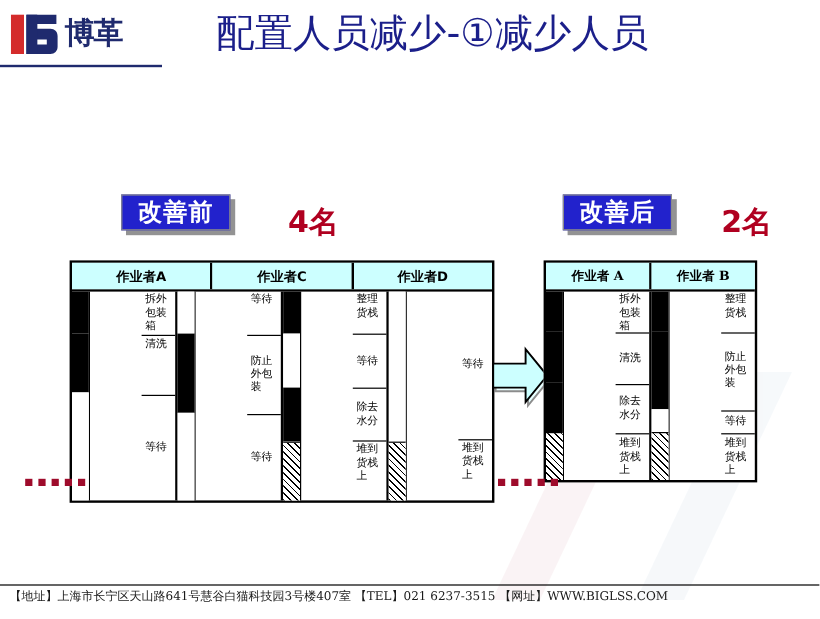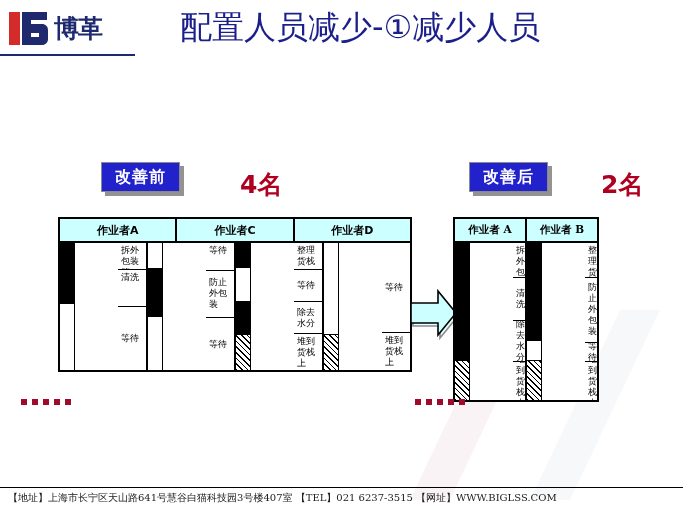--- a/index.html
+++ b/index.html
@@ -77,21 +77,21 @@
   .plate-wrap {
     position: absolute;
     z-index: 3;
   }
   .plate {
     position: relative;
     background: #2222cc;
     border: 1px solid #8a8a8a;
     color: #ffffff;
     font-family: "DejaVu Sans", sans-serif;
-    font-size: 16px;
+    font-size: 20px;
     font-weight: bold;
     text-align: center;
     padding: 3px 13px 4px;
     line-height: 21px;
     box-shadow: 4px 4px 0 rgba(128,128,128,.85);
     letter-spacing: 1px;
   }
   .count {
     position: absolute;
     font-family: "DejaVu Sans", sans-serif;
@@ -254,21 +254,21 @@
   </div>
   <div id="header-rule"></div>
   <div id="page-title">配置人员减少-①减少人员</div>
 </div>
 
 <div class="plate-wrap" style="left:101px; top:162px;">
   <div class="plate">改善前</div>
 </div>
 <div class="count" style="left:240px; top:168px;">4名</div>
 
-<div class="chart" id="chart-before" style="left:58px; top:217px; width:354px; height:155px;">
+<div class="chart" id="chart-before" style="left:58px; top:217px; width:354px; height:202px;">
   <div class="chart-head" id="head-before">
       <div class="col-head">作业者A</div>
       <div class="col-head">作业者C</div>
       <div class="col-head">作业者D</div>
     </div>
   <div class="chart-body" id="body-before">
       <div class="op-col">
         <div class="bar-track">
           <div class="bar-seg black" style="flex: 20 1 0px;"></div>
           <div class="bar-seg black" style="flex: 28 1 0px;"></div>
@@ -322,21 +322,21 @@
 <svg id="arrow" viewBox="0 0 54 56">
   <path d="M5 18 L32 18 L32 6 L50 28 L32 50 L32 38 L5 38 Z" fill="#ccffff" stroke="#000" stroke-width="1.6" stroke-linejoin="miter" transform="translate(2,3)" opacity=".45"></path>
   <path d="M5 18 L32 18 L32 6 L50 28 L32 50 L32 38 L5 38 Z" fill="#ccffff" stroke="#000" stroke-width="1.6" stroke-linejoin="miter"></path>
 </svg>
 
 <div class="plate-wrap" style="left:469px; top:162px;">
   <div class="plate">改善后</div>
 </div>
 <div class="count" style="left:601px; top:168px;">2名</div>
 
-<div class="chart" id="chart-after" style="left:453px; top:217px; width:146px; height:185px;">
+<div class="chart" id="chart-after" style="left:453px; top:217px; width:178px; height:185px;">
   <div class="chart-head serif" id="head-after">
       <div class="col-head">作业者 A</div>
       <div class="col-head">作业者 B</div>
     </div>
   <div class="chart-body" id="body-after">
       <div class="op-col">
         <div class="bar-track">
           <div class="bar-seg black" style="flex: 21 1 0px;"></div>
           <div class="bar-seg black" style="flex: 28 1 0px;"></div>
           <div class="bar-seg black" style="flex: 26 1 0px;"></div>

